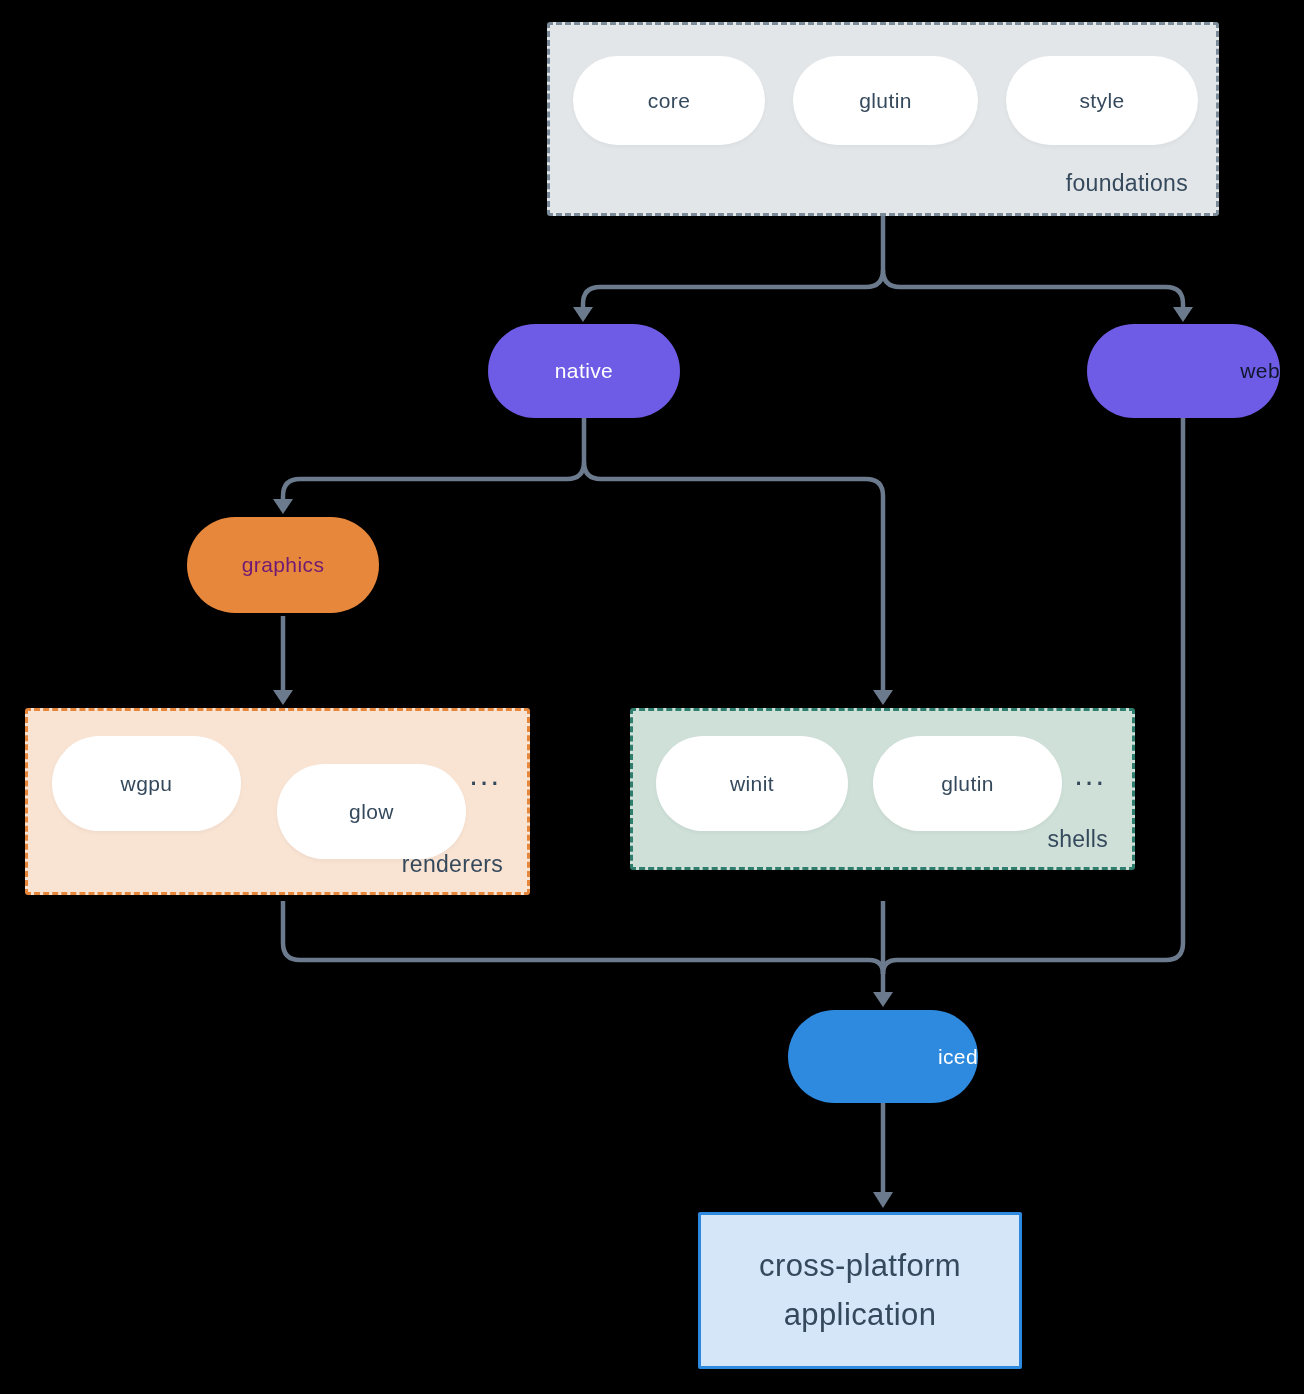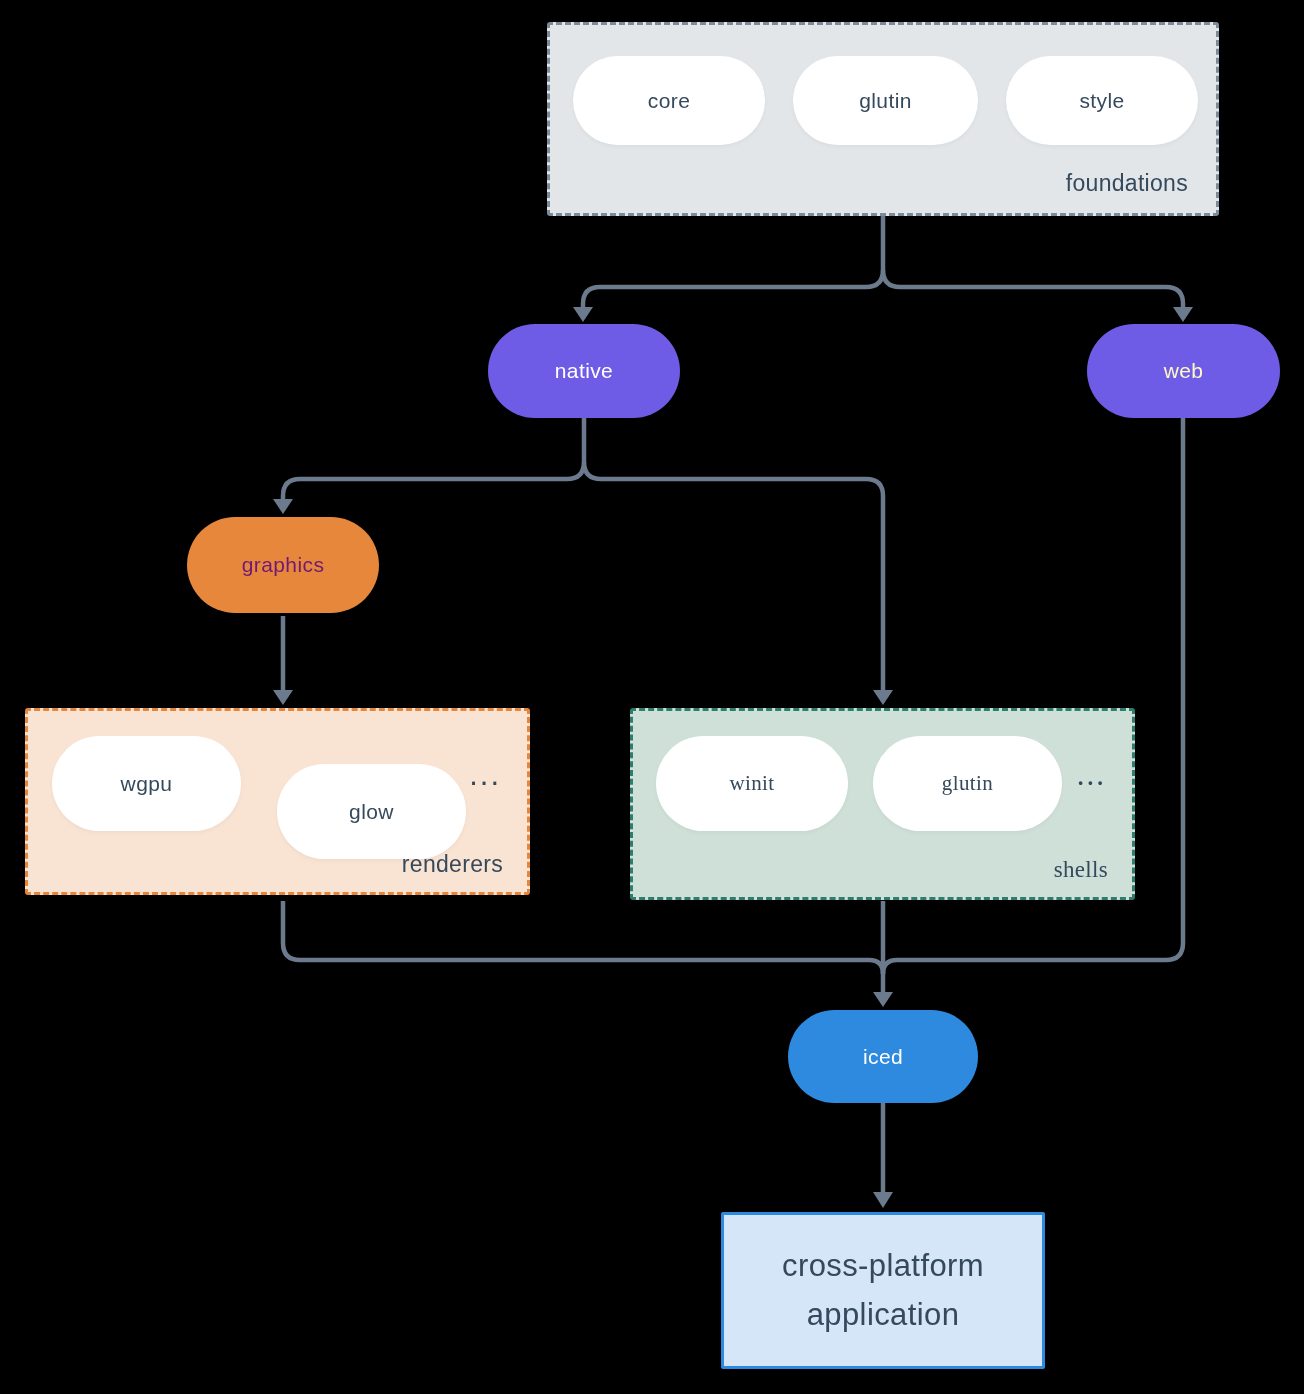--- a/index.html
+++ b/index.html
@@ -113,51 +113,51 @@
     <div class="pill pill-white" style="left:456px; top:31px; width:192px; height:89px;">
       <span>style</span>
     </div>
     <div class="group-label" style="right:28px; bottom:16px;">foundations</div>
   </div>
 
   <div class="pill" style="left: 488px; top: 324px; width: 192px; height: 94px; background-color: rgb(110, 92, 230); color: #ffffff;">
     <span>native</span>
   </div>
 
-  <div class="pill" style="left: 1087px; top: 324px; width: 193px; height: 94px; background-color: rgb(110, 92, 230); color: #fef9c3;">
+  <div class="pill" style="left: 1087px; top: 324px; width: 193px; height: 94px; background-color: rgb(110, 92, 230); color: #0f172a; justify-content: flex-end;">
     <span>web</span>
   </div>
 
   <div class="pill" style="left: 187px; top: 517px; width: 192px; height: 96px; background-color: rgb(230, 135, 59); color: #701a75;">
     <span>graphics</span>
   </div>
 
   <div class="group-box" style="left: 25px; top: 708px; width: 505px; height: 187px; background-color: rgb(249, 227, 211); border-color: rgb(230, 134, 59);">
     <div class="pill pill-white" style="left:24px; top:25px; width:189px; height:95px;">
       <span>wgpu</span>
     </div>
     <div class="pill pill-white" style="left:249px; top:25px; width:189px; height:95px;margin-top:28px;">
       <span>glow</span>
     </div>
     <div class="ellipsis" style="right:26px; top:46px;">...</div>
     <div class="group-label" style="right:24px; bottom:14px;">renderers</div>
   </div>
 
-  <div class="group-box" style="left: 630px; top: 708px; width: 505px; height: 192px; background-color: rgb(207, 224, 216); border-color: rgb(47, 125, 109); font-family: Liberation Serif, serif;">
+  <div class="group-box" style="left: 630px; top: 708px; width: 505px; height: 162px; background-color: rgb(207, 224, 216); border-color: rgb(47, 125, 109);">
     <div class="pill pill-white" style="left:23px; top:25px; width:192px; height:95px;">
       <span>winit</span>
     </div>
     <div class="pill pill-white" style="left:240px; top:25px; width:189px; height:95px;">
       <span>glutin</span>
     </div>
     <div class="ellipsis" style="right:26px; top:46px;">...</div>
     <div class="group-label" style="right:24px; bottom:14px;">shells</div>
   </div>
 
-  <div class="pill" style="left: 788px; top: 1010px; width: 190px; height: 93px; background-color: rgb(46, 138, 222); color: rgb(255, 255, 255);">
+  <div class="pill" style="left: 788px; top: 1010px; width: 190px; height: 93px; background-color: rgb(46, 138, 222); color: rgb(255, 255, 255); justify-content: flex-end;">
     <span>iced</span>
   </div>
 
-  <div class="app-box" style="left: 721px; top: 1212px; width: 324px; height: 157px; background-color: rgb(212, 230, 248); border-color: rgb(46, 138, 222);">
+  <div class="app-box" style="left: 698px; top: 1212px; width: 324px; height: 157px; background-color: rgb(212, 230, 248); border-color: rgb(46, 138, 222);">
     <span class="app-label">cross-platform application</span>
   </div>
 
 </div>
 
 </body></html>

